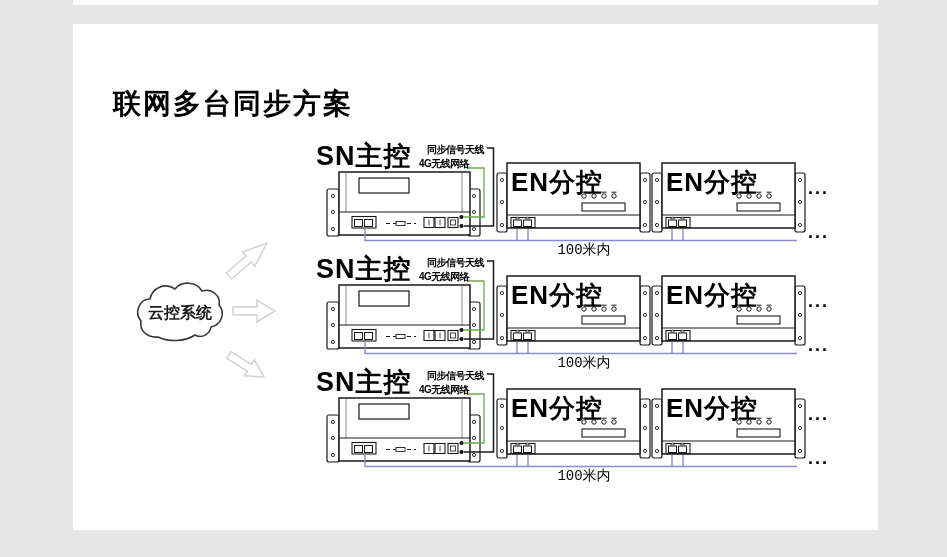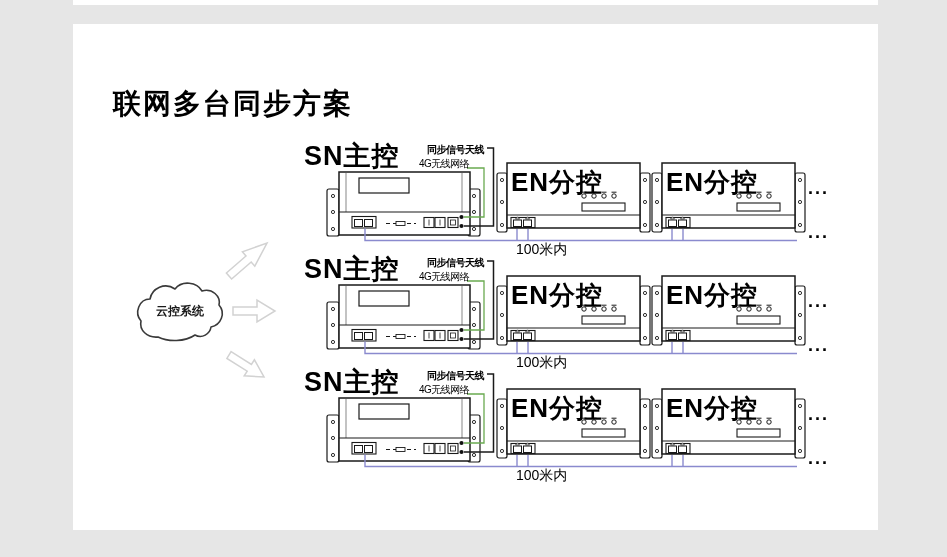--- a/index.html
+++ b/index.html
@@ -12,33 +12,33 @@
   .top-strip{position:absolute;left:73px;top:0;width:805px;height:5px;background:#fff;}
   .panel{position:absolute;left:73px;top:24px;width:805px;height:506px;background:#fff;}
   .page-title{
     position:absolute;left:113px;top:56px;
     font-size:28px;font-weight:800;letter-spacing:2px;white-space:nowrap;margin-top:29px;
   }
   .cloud-wrap{position:absolute;left:120px;top:235px;width:175px;height:150px;}
   .cloud-wrap svg{position:absolute;left:0;top:0;}
   .cloud-label{
     position:absolute;left:28px;top:68px;width:64px;text-align:center;
-    font-size:12px;font-weight:700;color:#1a1a1a;white-space:nowrap;
+    font-size:16px;font-weight:700;color:#1a1a1a;white-space:nowrap;
   }
   .row{position:absolute;left:0;width:947px;height:128px;}
   .row svg.row-art{position:absolute;left:0;top:0;}
   .lbl{position:absolute;white-space:nowrap;color:#000;}
-  .sn-label{left:304px;top:3px;font-size:27px;font-weight:800;letter-spacing:1px;}
+  .sn-label{left:316px;top:3px;font-size:27px;font-weight:800;letter-spacing:1px;}
   .sync-label{left:427px;top:8px;font-size:10px;font-weight:700;letter-spacing:-0.5px;text-align:center;}
-  .g4-label{left:419px;top:22px;font-size:10px;font-weight:400;letter-spacing:-0.5px;}
+  .g4-label{left:419px;top:22px;font-size:10px;font-weight:700;letter-spacing:-0.5px;}
   .en1-label{left:511px;top:30px;font-size:26px;font-weight:800;letter-spacing:1px;}
   .en2-label{left:666px;top:30px;font-size:26px;font-weight:800;letter-spacing:1px;}
   .dist-label{
-    left:516px;top:106px;width:72px;text-align:left;font-size:14px;
-    font-family:Liberation Sans, sans-serif;
+    left:548px;top:106px;width:72px;text-align:center;font-size:14px;
+    font-family:Liberation Mono, monospace;
   }
   .ell{font-size:18px;font-weight:800;letter-spacing:2px;line-height:18px;}
   .ell-mid{left:808px;top:44px;}
   .ell-line{left:808px;top:88px;}
 </style>
 </head>
 <body>
 
 <svg width="0" height="0" style="position:absolute">
   <defs>

